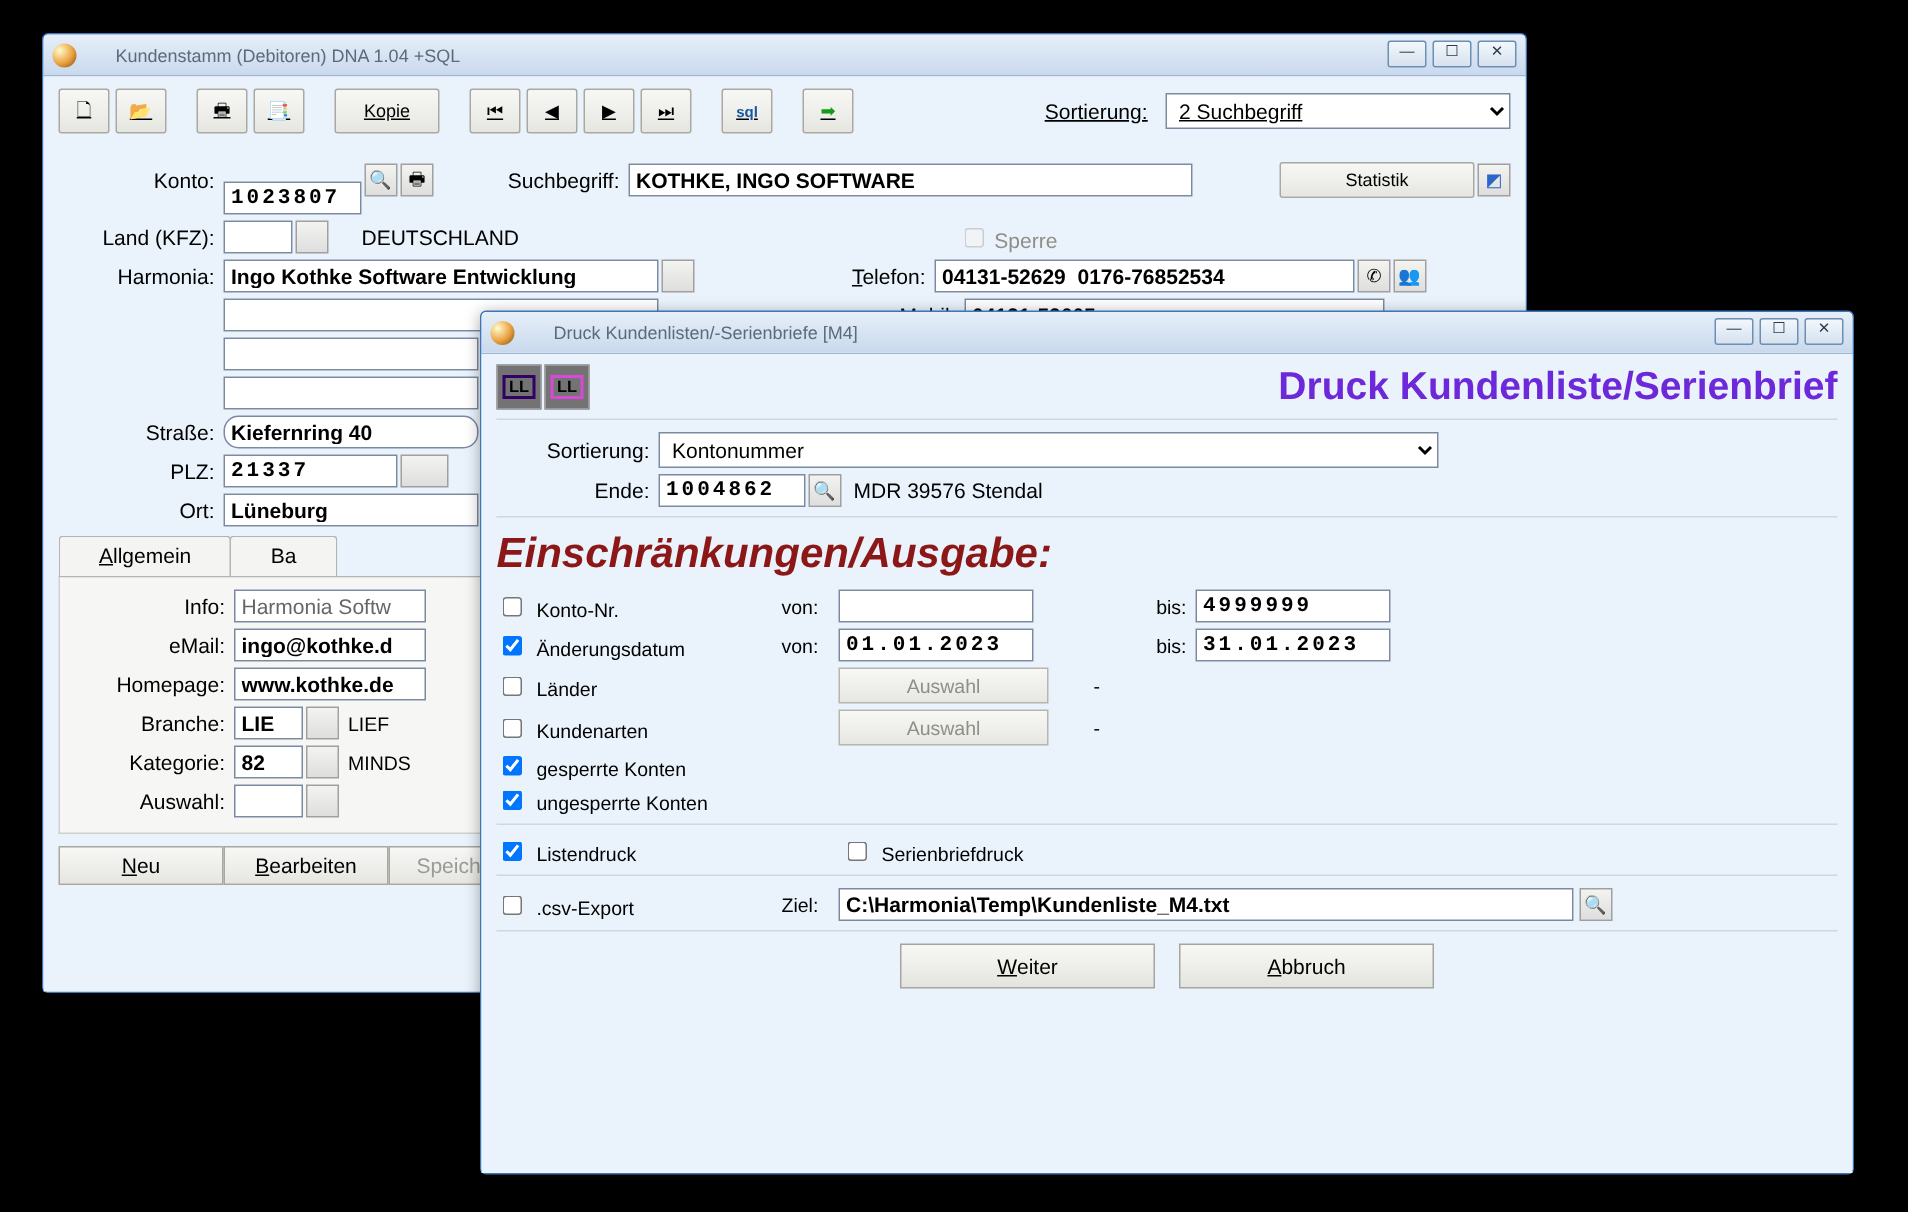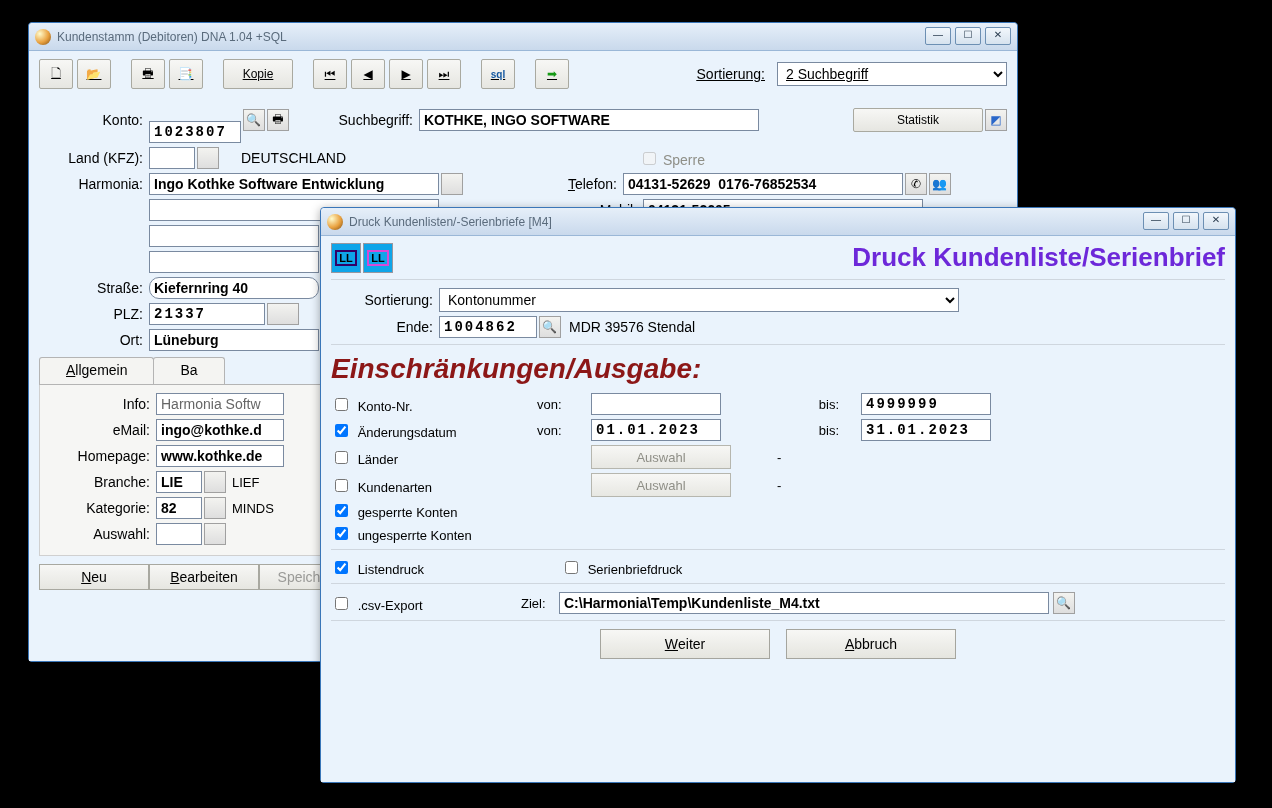--- a/index.html
+++ b/index.html
@@ -31,21 +31,21 @@
     border-top-left-radius: 4px;
     border-top-right-radius: 4px;
     position: relative;
   }
   .title-icon {
     width: 16px; height: 16px; margin-right: 6px;
     border-radius: 50%;
     background: radial-gradient(circle at 30% 30%, #fffbcc, #e9a13f 55%, #7a4a10);
     position: relative;
   }
-  .title-text { color: #5a6b7c; font-size: 12px; }
+  .title-text { color: #5a6b7c; font-size: 12px; margin-left: 20px; }
   .winbtns { position: absolute; right: 6px; top: 4px; display: flex; gap: 4px; }
   .winbtn {
     width: 26px; height: 18px;
     border: 1px solid #6c8fb3;
     border-radius: 2px;
     background: linear-gradient(#f2f7fc, #d6e2ee);
     font-size: 10px; line-height: 14px; text-align: center;
     color: #2a3c4f;
     cursor: default;
   }
@@ -124,30 +124,30 @@
     display: inline-flex; align-items: center; justify-content: center;
     font-size: 14px;
   }
   .btnbar .b.dis { color: #9a9a97; }
   
   #win2 { left: 320px; top: 207px; width: 916px; height: 576px; }
   #win2 .body { height: calc(100% - 28px); }
   .ll { width: 30px; height: 30px; border: 1px solid #9797a0;
     display: inline-flex; align-items: center; justify-content: center;
     font-weight: bold; font-size: 12px; margin-right: 2px;
-    background: #0ea5e9;
+    background: #737373;
   }
   .ll .llbox { border: 2px solid #306; padding: 0 2px; font-size: 11px; }
   .ll.pink .llbox { border-color: #d64ad6; }
   .redhead { color: #6d28d9; font-size: 26px; font-weight: bold; }
   .redsub { color: #8c1717; font-size: 28px; font-style: italic; font-weight: bold; }
   .sep { border-top: 1px solid #cfd6de; margin: 6px 0 8px 0; }
   #win2 .lab.wA { width: 108px; display: inline-block; text-align: right; }
   .chk { margin-right: 6px; }
-  .vonbis { display: flex; align-items: center; gap: 16px; }
+  .vonbis { display: flex; align-items: center; gap: 0; }
   .plainbtn {
     height: 24px; border: 1px solid #b6b6ae; background: linear-gradient(#f7f7f5,#e7e7e2);
     color: #8f8f87; width: 140px; text-align: center; display: inline-flex;
     align-items: center; justify-content: center;
   }
   .bigbtn {
     height: 30px; width: 170px;
     border: 1px solid #a5a59e;
     background: linear-gradient(#f7f7f5,#e5e5df);
     font-size: 14px;
@@ -235,21 +235,21 @@
       <span class="lab c1">Konto:</span>
       <input class="inp mono" style="width: 92px; margin-top: 24px;" value="1023807">
       <span class="sq" style="margin-left:2px">
           <span class="ico-bino"></span>
         </span>
       <span class="sq" style="margin-left:2px">
           <span class="ico-print"></span>
         </span>
 
       <span class="lab" style="width:130px">Suchbegriff:</span>
-      <input class="inp" style="width: 340px; font-weight: bold;" value="KOTHKE, INGO SOFTWARE">
+      <input class="inp" style="width: 376px; font-weight: bold;" value="KOTHKE, INGO SOFTWARE">
 
       <div style="margin-left:auto; display:flex; align-items:center; gap:2px;">
         <div class="tbtn" style="height:24px; min-width:130px">Statistik</div>
         <span class="sq">
             <span class="ico-blue"></span>
           </span>
       </div>
     </div>
 
     <div class="row">

